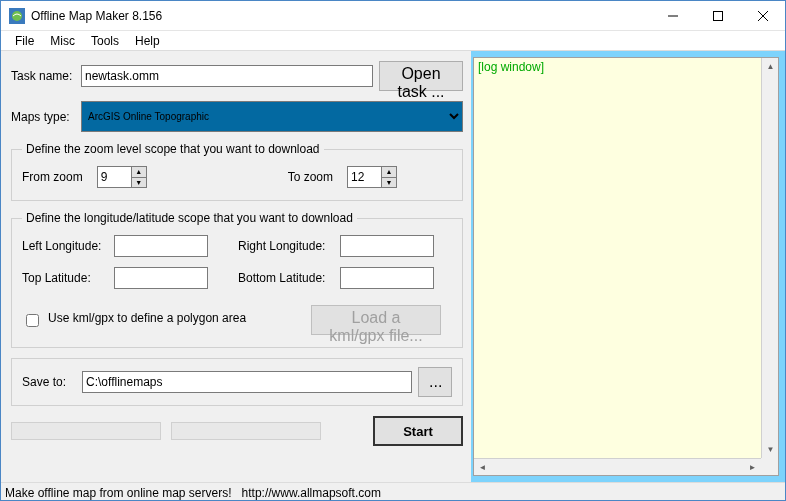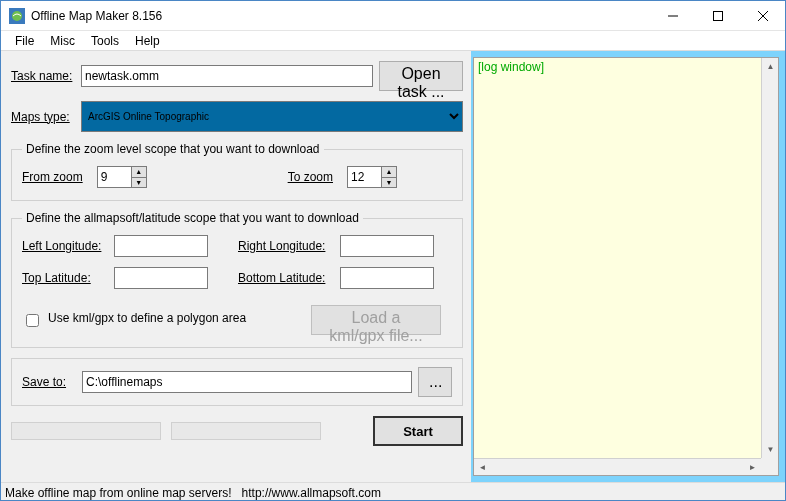--- a/index.html
+++ b/index.html
@@ -95,21 +95,21 @@
   font-size: 8px;
 }
 .scroll-track { flex: 1; }
 .scroll-corner {
   position: absolute;
   right: 0; bottom: 0;
   width: 17px; height: 17px;
   background: #f0f0f0;
 }
 .row { display: flex; align-items: center; gap: 6px; }
-.lbl { white-space: nowrap; text-decoration: underline; }
+.lbl { white-space: nowrap; }
 input.txt {
   font-family: inherit;
   font-size: 12px;
   padding: 2px 3px;
   border: 1px solid #7a7a7a;
   background: #fff;
   height: 22px;
 }
 select.dd {
   font-family: inherit;
@@ -256,21 +256,21 @@
           <div class="spinbtns">
             <div class="spinbtn">▲</div>
             <div class="spinbtn">▼</div>
           </div>
         </div>
         <span style="width:30px"></span>
       </div>
     </fieldset>
 
     <fieldset>
-      <legend>Define the allmapsoft/latitude scope that you want to download</legend>
+      <legend>Define the longitude/latitude scope that you want to download</legend>
       <div style="display:flex; flex-direction:column; gap:10px">
         <div class="row">
           <span class="lbl" style="width:86px">Left Longitude:</span>
           <input class="txt" style="width: 94px;" value="">
           <span style="width:18px"></span>
           <span class="lbl" style="width:96px">Right Longitude:</span>
           <input class="txt" style="width: 94px;" value="">
         </div>
         <div class="row">
           <span class="lbl" style="width:86px">Top Latitude:</span>

